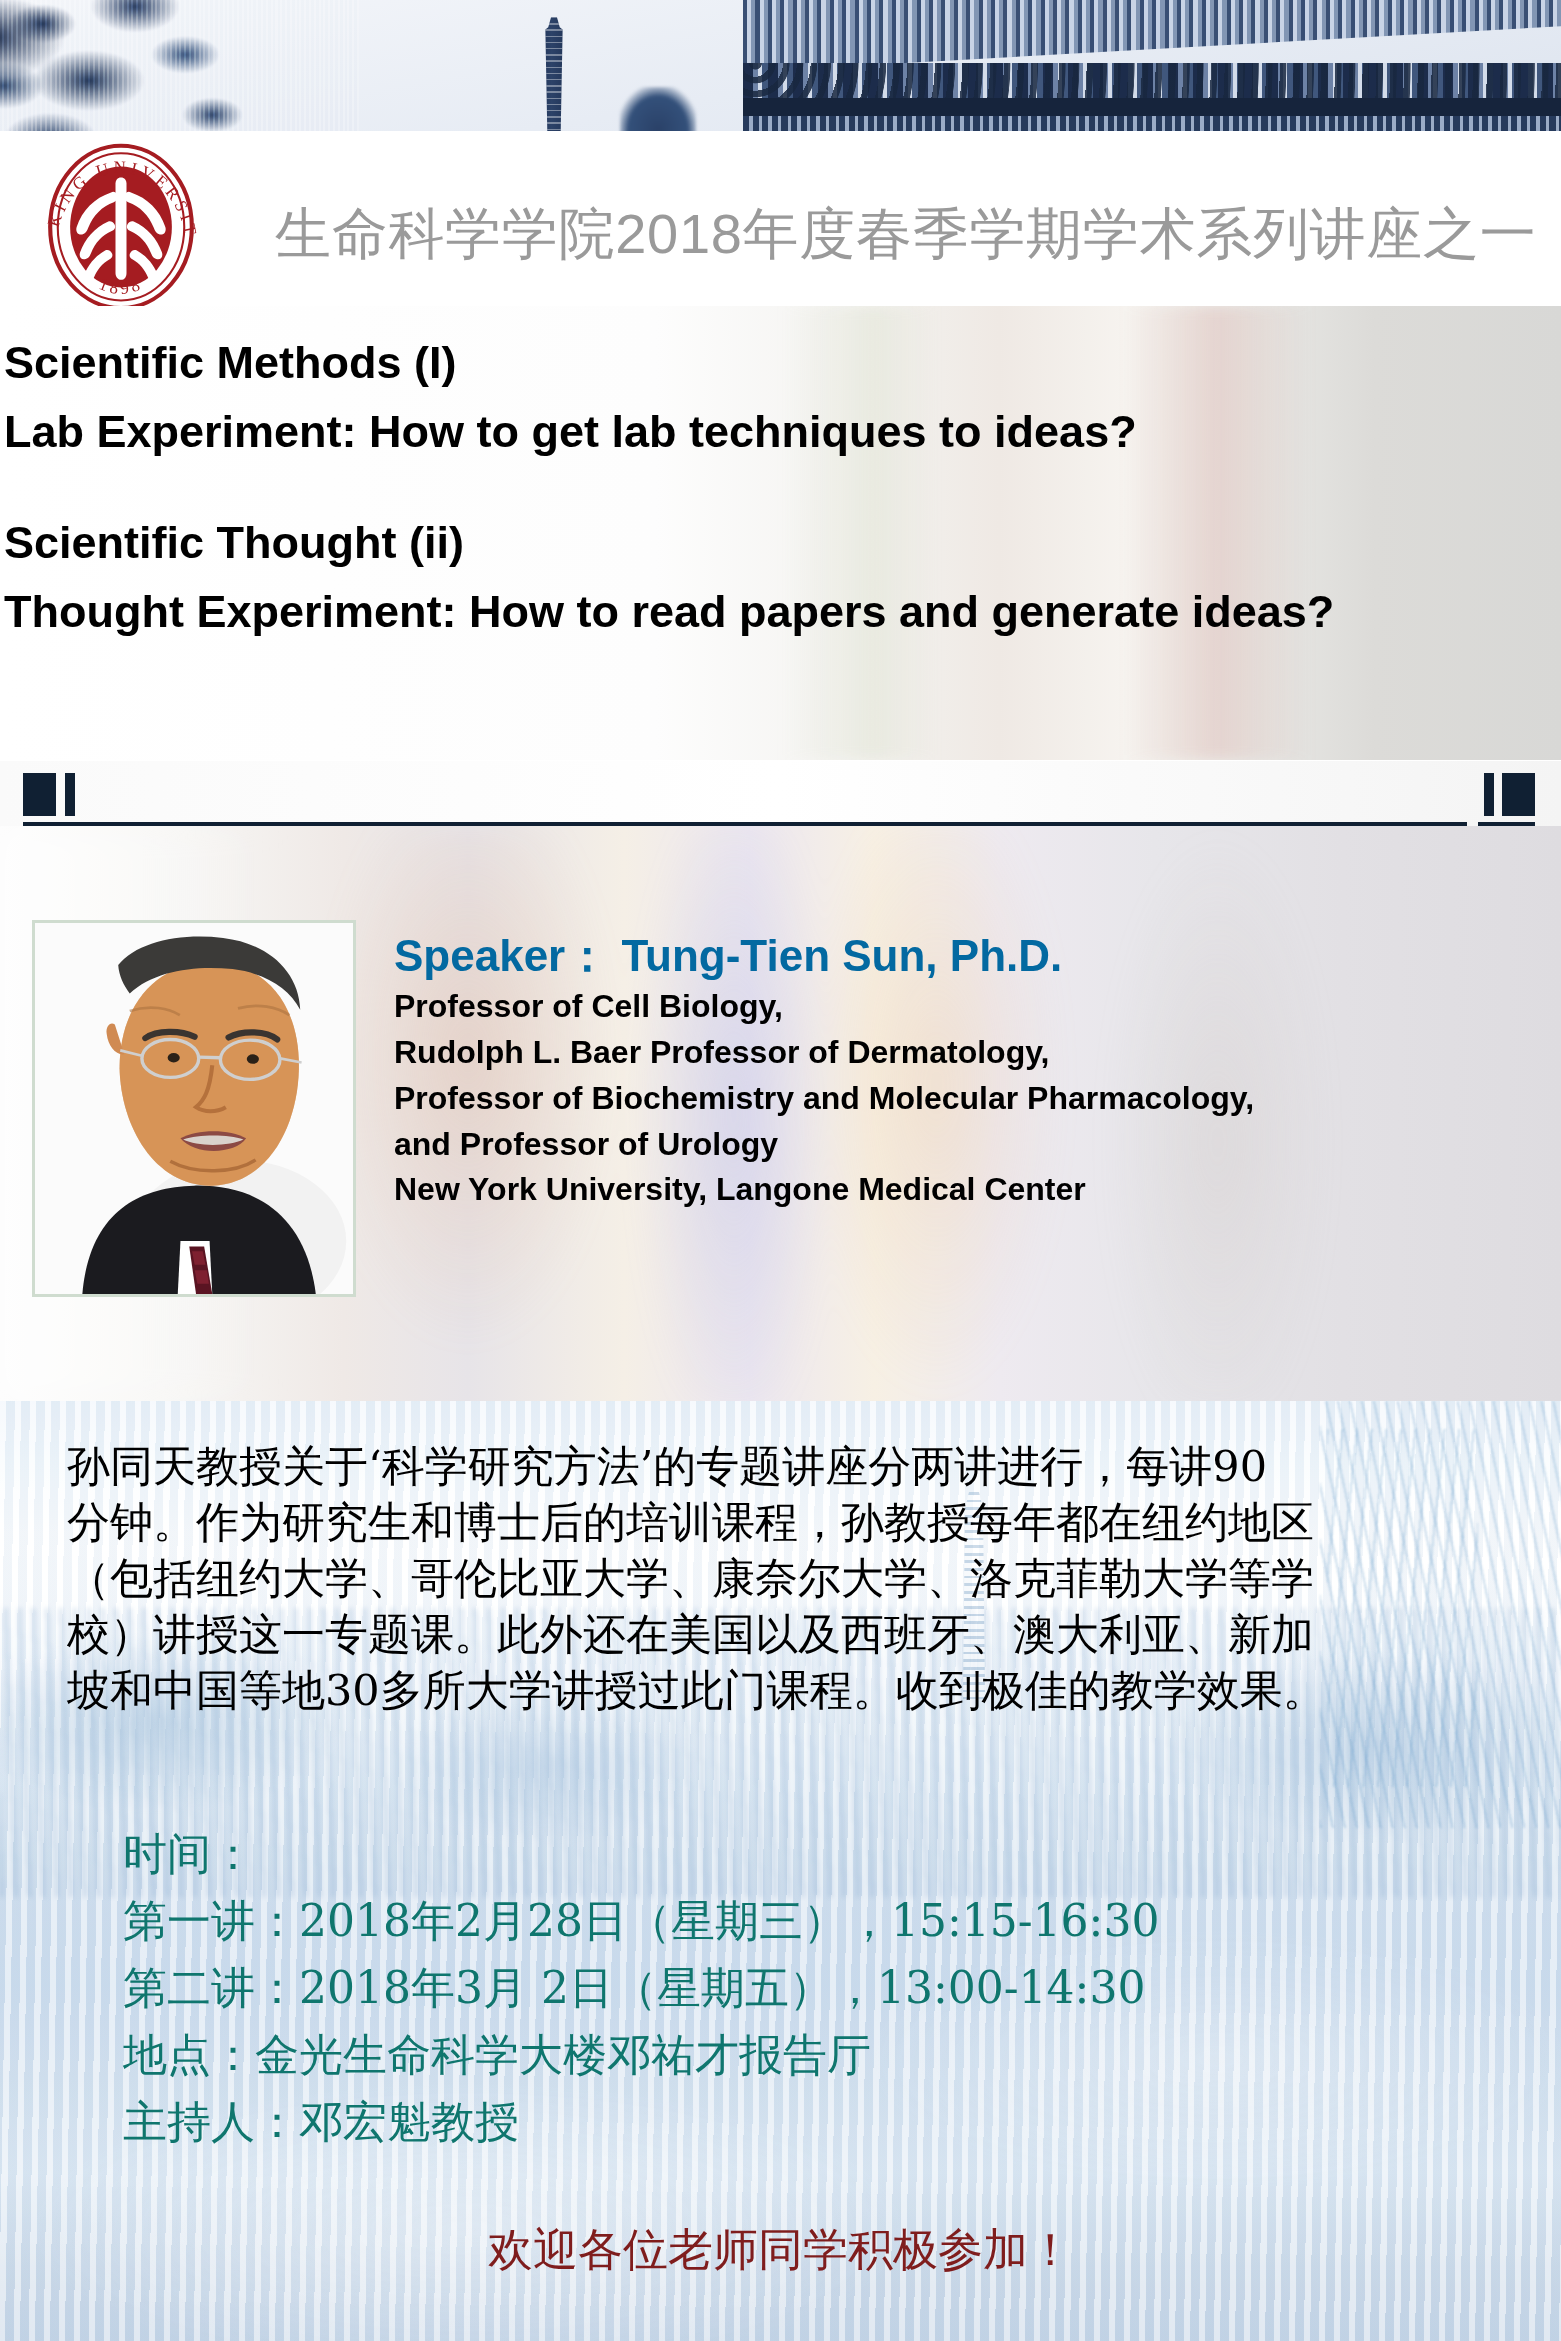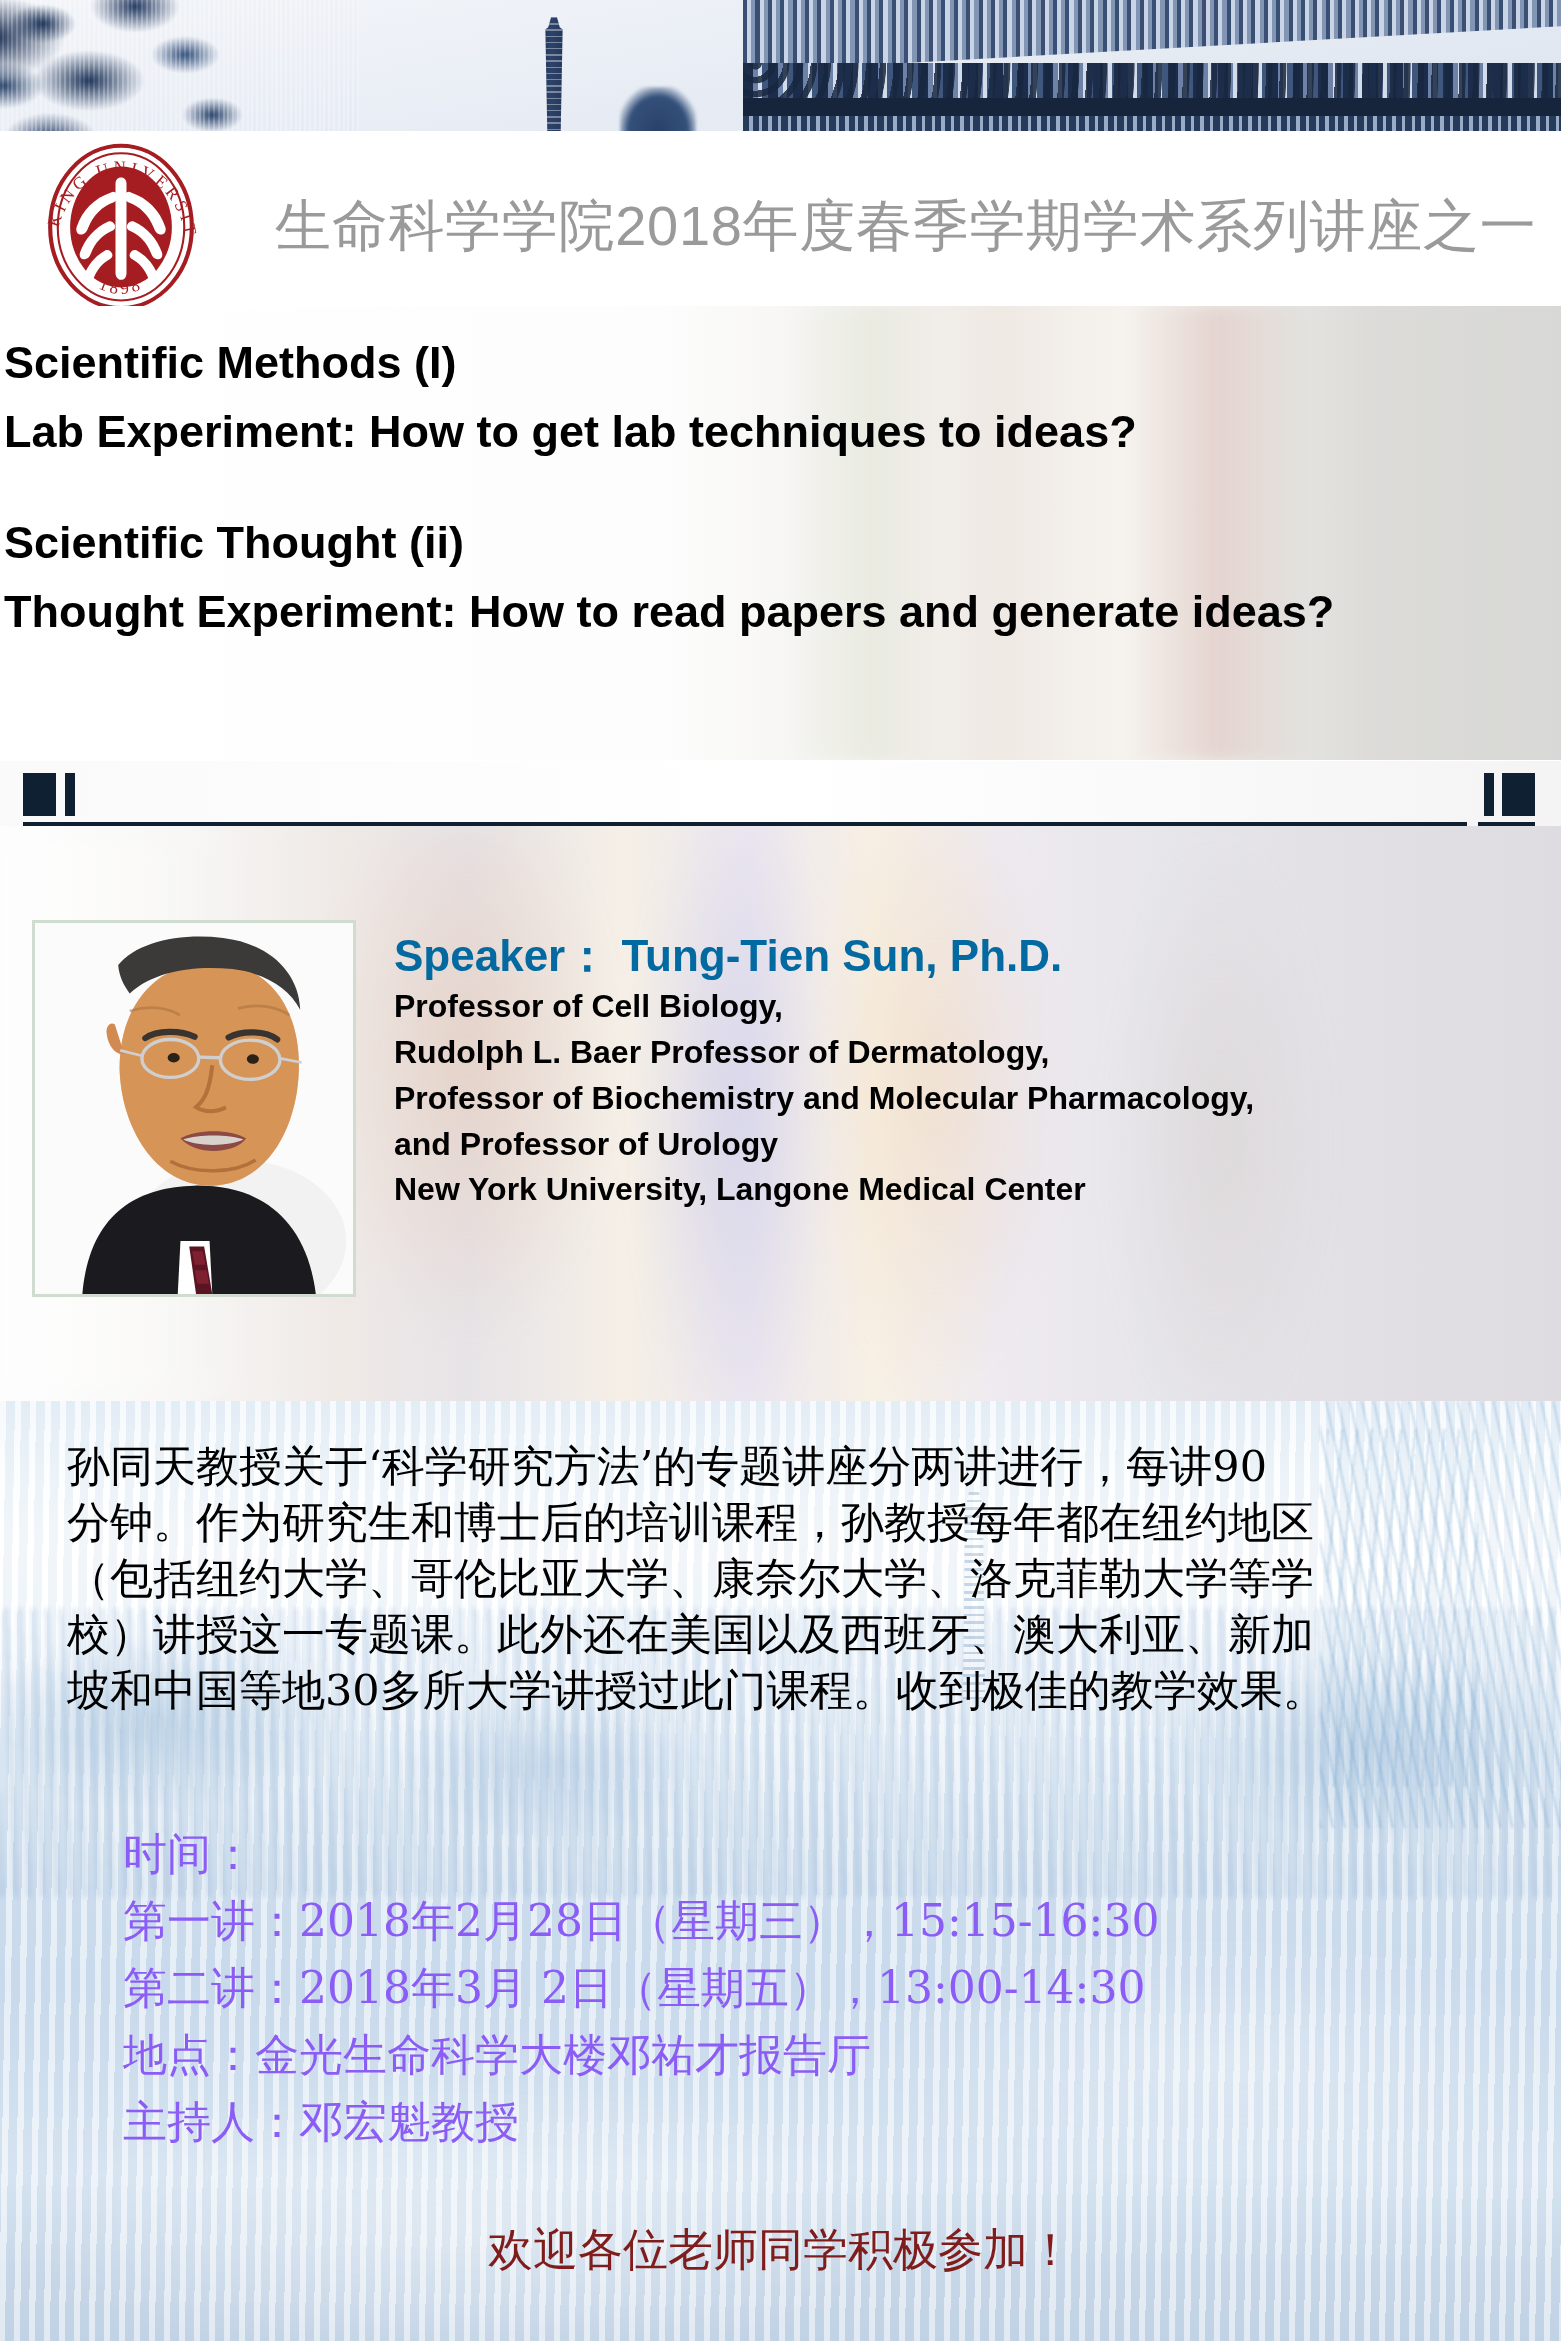--- a/index.html
+++ b/index.html
@@ -52,21 +52,21 @@
     background:repeating-radial-gradient(circle at 12.4px 0, #18273f 0 6.2px, rgba(24,39,63,0) 6.9px 13.8px); opacity:.85; }
   .roof-eave { position:absolute; left:0; top:98px; width:100%; height:20.7px; background:#16243c; }
   .roof-base { position:absolute; left:0; top:116px; width:100%; height:16.5px;
     background:repeating-linear-gradient(90deg,#263a5c 0 6.2px,#9aabc6 6.2px 9.6px); }
 
   
   .header { position:absolute; left:0; top:131px; width:1561px; height:176px;
     background:#ffffff; }
   .logo { position:absolute; left:23px; top:12.4px; width:196px; height:165px; }
   .logo svg { width:196px; height:165px; display:block; }
-  .header-title { position:absolute; left:275px; top:8px; height:176px;
+  .header-title { position:absolute; left:275px; top:16px; height:176px;
     display:flex; align-items:center;
     font-size:56px; font-weight:400; color:#9a9a9a; letter-spacing:0.7px;
     white-space:nowrap; }
 
   
   .titleblock { position:absolute; left:0; top:306px; width:1561px; height:454px;
     overflow:hidden; }
   .titleblock-bg { position:absolute; inset:0;
     background:
       linear-gradient(90deg,#ffffff 0%,#fdfdfd 42%,#f3f2ef 56%,#efe9e4 64%,#f6f3ef 72%,#e9e9e6 80%,#dcdbd8 88%,#d8d8d6 100%); }
@@ -145,21 +145,21 @@
       radial-gradient(ellipse 262px 124px at 10% 40%, rgba(130,170,205,.34), rgba(255,255,255,0) 72%),
       radial-gradient(ellipse 207px 103px at 35% 55%, rgba(140,175,210,.28), rgba(255,255,255,0) 74%),
       radial-gradient(ellipse 289px 131px at 88% 48%, rgba(130,168,205,.30), rgba(255,255,255,0) 72%);
     filter:blur(2.8px); }
 
   .cn-para { position:absolute; left:54px; top:1439px; width:1459px;
     font-size:43px; line-height:1.30; color:#000; font-family:"DejaVu Serif", serif; }
   .cn-para div { white-space:nowrap;margin-left:13px; }
 
   .sched { position:absolute; left:123px; top:1821px; width:1377px;
-    font-size:44px; line-height:1.52; color:#8b5cf6; font-family:"DejaVu Serif", serif; }
+    font-size:44px; line-height:1.52; color:#0f766e; font-family:"DejaVu Serif", serif; }
   .sched div { white-space:nowrap; }
 
   .welcome { position:absolute; left:0; top:2220px; width:1561px; text-align:center;
     font-size:45px; color:#7f1d1d; font-family:"DejaVu Serif", serif; }
 </style>
 </head>
 <body>
 
 <div class="poster">
 

